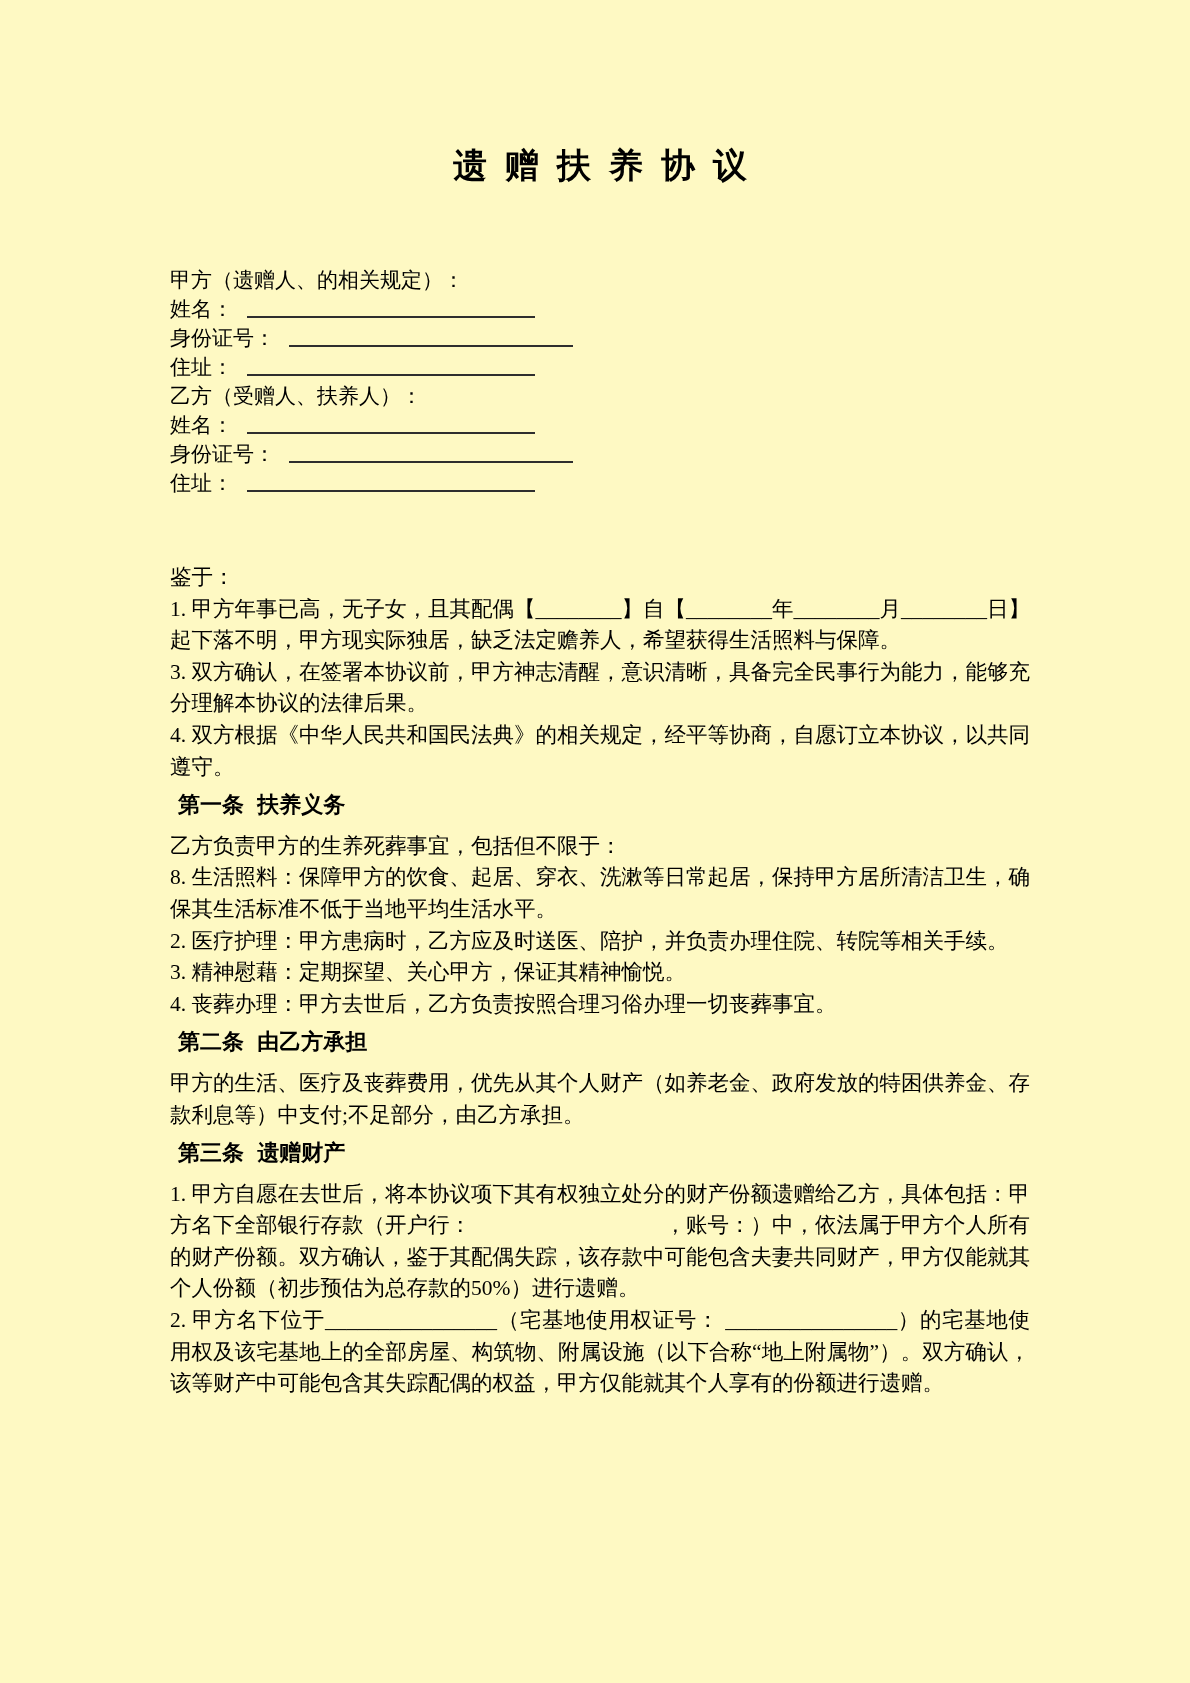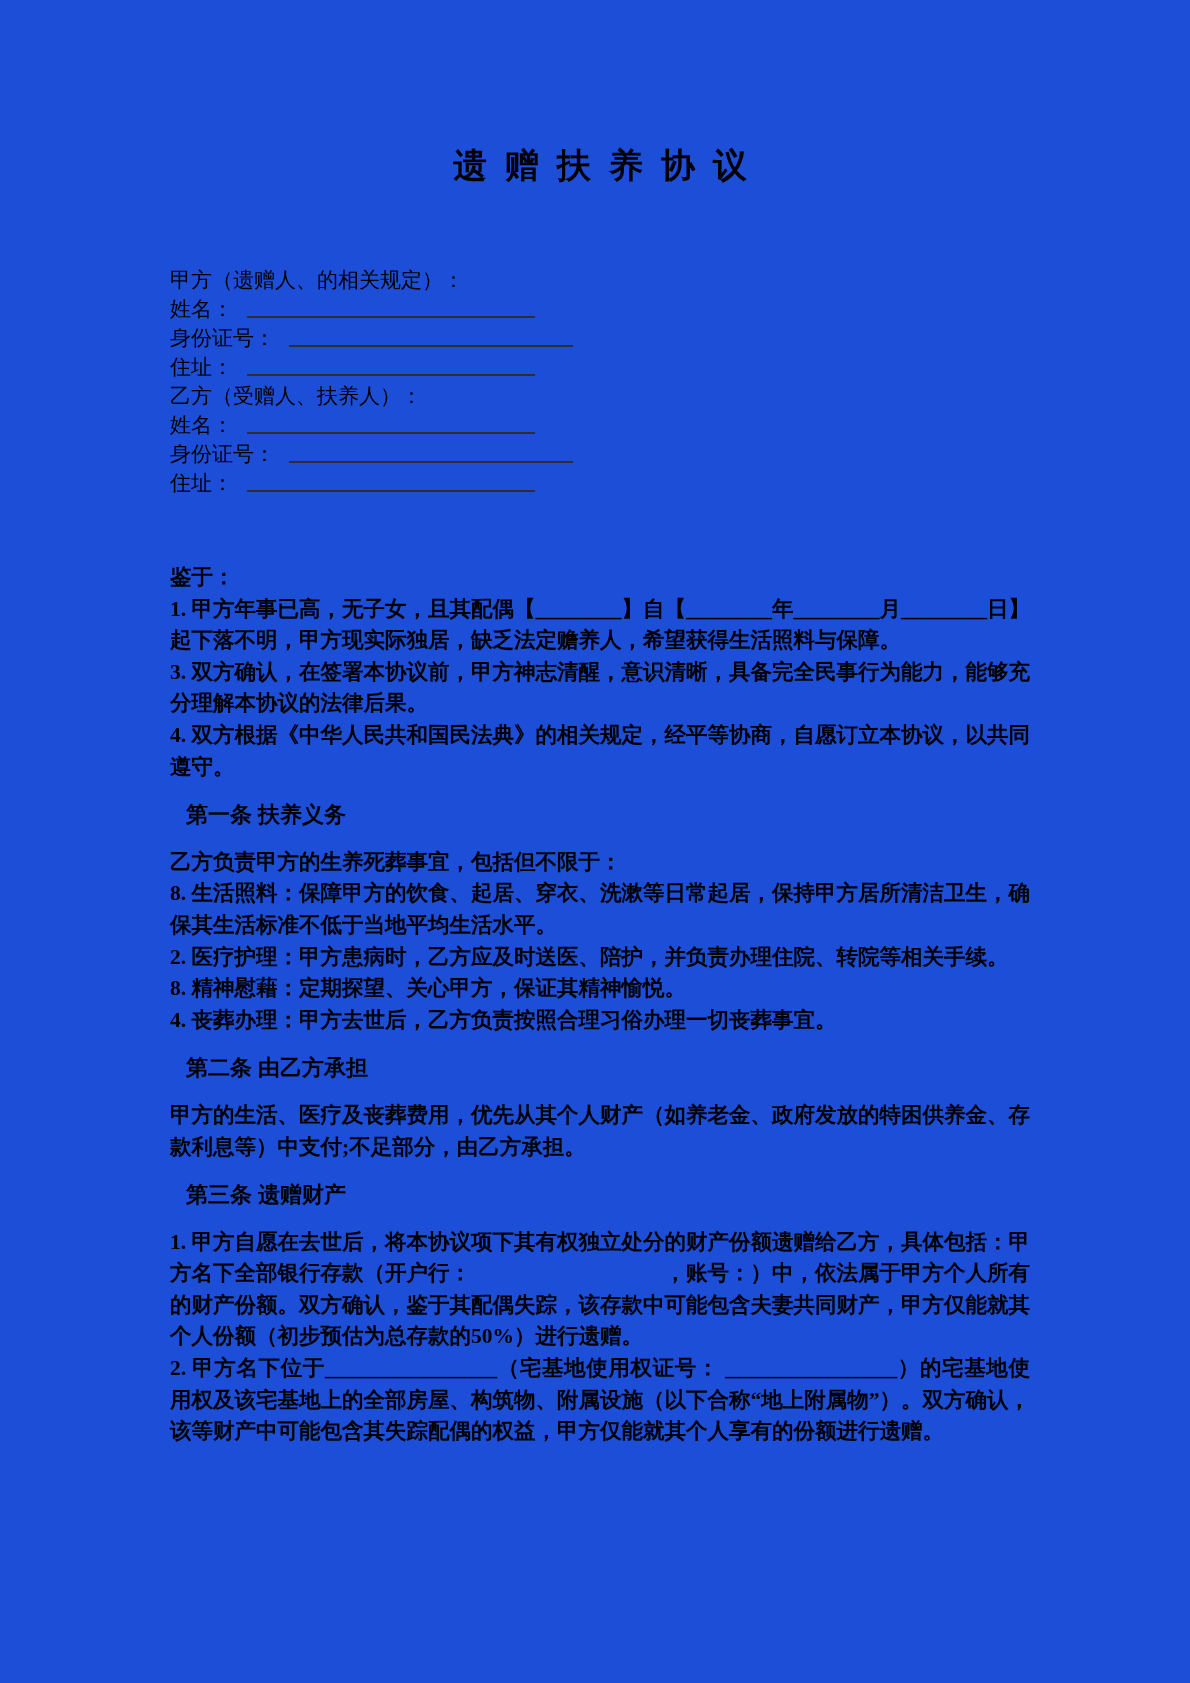--- a/index.html
+++ b/index.html
@@ -9,21 +9,21 @@
     height: 1683px;
     background: #ffffff;
     color: #000000;
     font-family: "Liberation Serif", "DejaVu Serif", serif;
   }
   .page {
     width: 1190px;
     height: 1683px;
     padding: 144px 160px 13px 170px;
     overflow: hidden;
-    background: #1d4ed8;
+    background: #fef9c3;
   }
   .doc-title {
     margin: 0 0 78px 0;
     font-size: 34px;
     line-height: 44px;
     font-weight: 700;
     text-align: center;
     letter-spacing: 18px;
     text-indent: 18px;
   }
@@ -40,27 +40,27 @@
     margin-left: 14px;
     transform: translateY(2px);
   }
   .blank--id { width: 284px; }
   .doc-body {
     margin-top: 64px;
     font-size: 21.5px;
     line-height: 31.6px;
     text-align: justify;
   }
-  .doc-body p { margin: 0; font-weight: bold; }
+  .doc-body p { margin: 0; }
   .sec-h {
-    margin: 16px;
+    margin: 8px;
     font-size: 22px;
     line-height: 31.6px;
     font-weight: 700;
-    font-family: Liberation Sans, sans-serif;
+    font-family: Liberation Mono, monospace;
     text-align: left;
   }
 </style>
 </head>
 <body>
 
 <div class="page">
 
   <h1 class="doc-title">遗赠扶养协议</h1>
 
@@ -93,21 +93,21 @@
   <section class="doc-body">
     <p>鉴于：</p>
     <p>1. 甲方年事已高，无子女，且其配偶【________】自【________年________月________日】起下落不明，甲方现实际独居，缺乏法定赡养人，希望获得生活照料与保障。</p>
     <p>3. 双方确认，在签署本协议前，甲方神志清醒，意识清晰，具备完全民事行为能力，能够充分理解本协议的法律后果。</p>
     <p>4. 双方根据《中华人民共和国民法典》的相关规定，经平等协商，自愿订立本协议，以共同遵守。</p>
 
     <h2 class="sec-h">第一条 扶养义务</h2>
     <p>乙方负责甲方的生养死葬事宜，包括但不限于：</p>
     <p>8. 生活照料：保障甲方的饮食、起居、穿衣、洗漱等日常起居，保持甲方居所清洁卫生，确保其生活标准不低于当地平均生活水平。</p>
     <p>2. 医疗护理：甲方患病时，乙方应及时送医、陪护，并负责办理住院、转院等相关手续。</p>
-    <p>8. 精神慰藉：定期探望、关心甲方，保证其精神愉悦。</p>
+    <p>3. 精神慰藉：定期探望、关心甲方，保证其精神愉悦。</p>
     <p>4. 丧葬办理：甲方去世后，乙方负责按照合理习俗办理一切丧葬事宜。</p>
 
     <h2 class="sec-h">第二条 由乙方承担</h2>
     <p>甲方的生活、医疗及丧葬费用，优先从其个人财产（如养老金、政府发放的特困供养金、存款利息等）中支付;不足部分，由乙方承担。</p>
 
     <h2 class="sec-h">第三条 遗赠财产</h2>
     <p>1. 甲方自愿在去世后，将本协议项下其有权独立处分的财产份额遗赠给乙方，具体包括：甲方名下全部银行存款（开户行：　　　　　　　　　，账号：）中，依法属于甲方个人所有的财产份额。双方确认，鉴于其配偶失踪，该存款中可能包含夫妻共同财产，甲方仅能就其个人份额（初步预估为总存款的50%）进行遗赠。</p>
     <p>2. 甲方名下位于________________（宅基地使用权证号： ________________）的宅基地使用权及该宅基地上的全部房屋、构筑物、附属设施（以下合称“地上附属物”）。双方确认，该等财产中可能包含其失踪配偶的权益，甲方仅能就其个人享有的份额进行遗赠。</p>
   </section>
 

